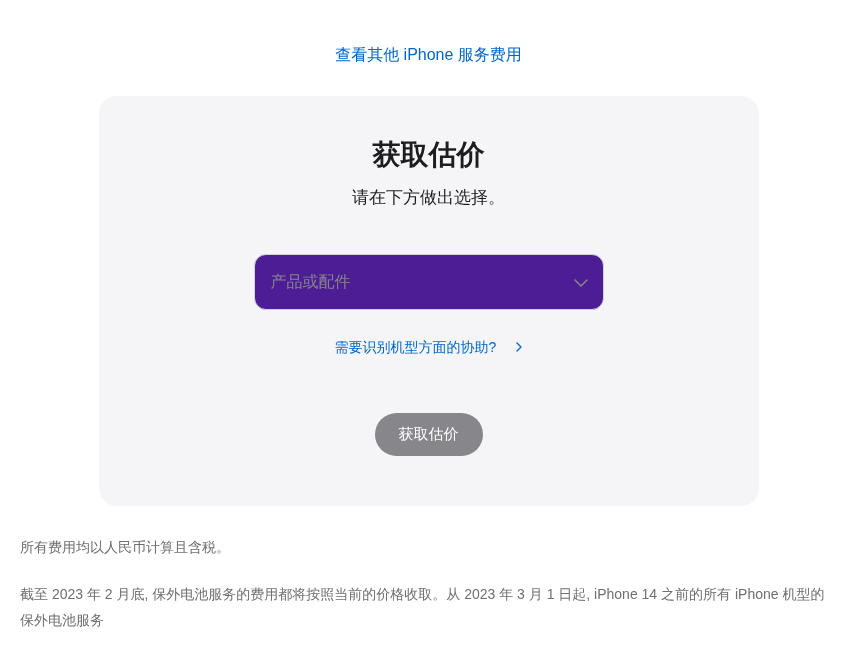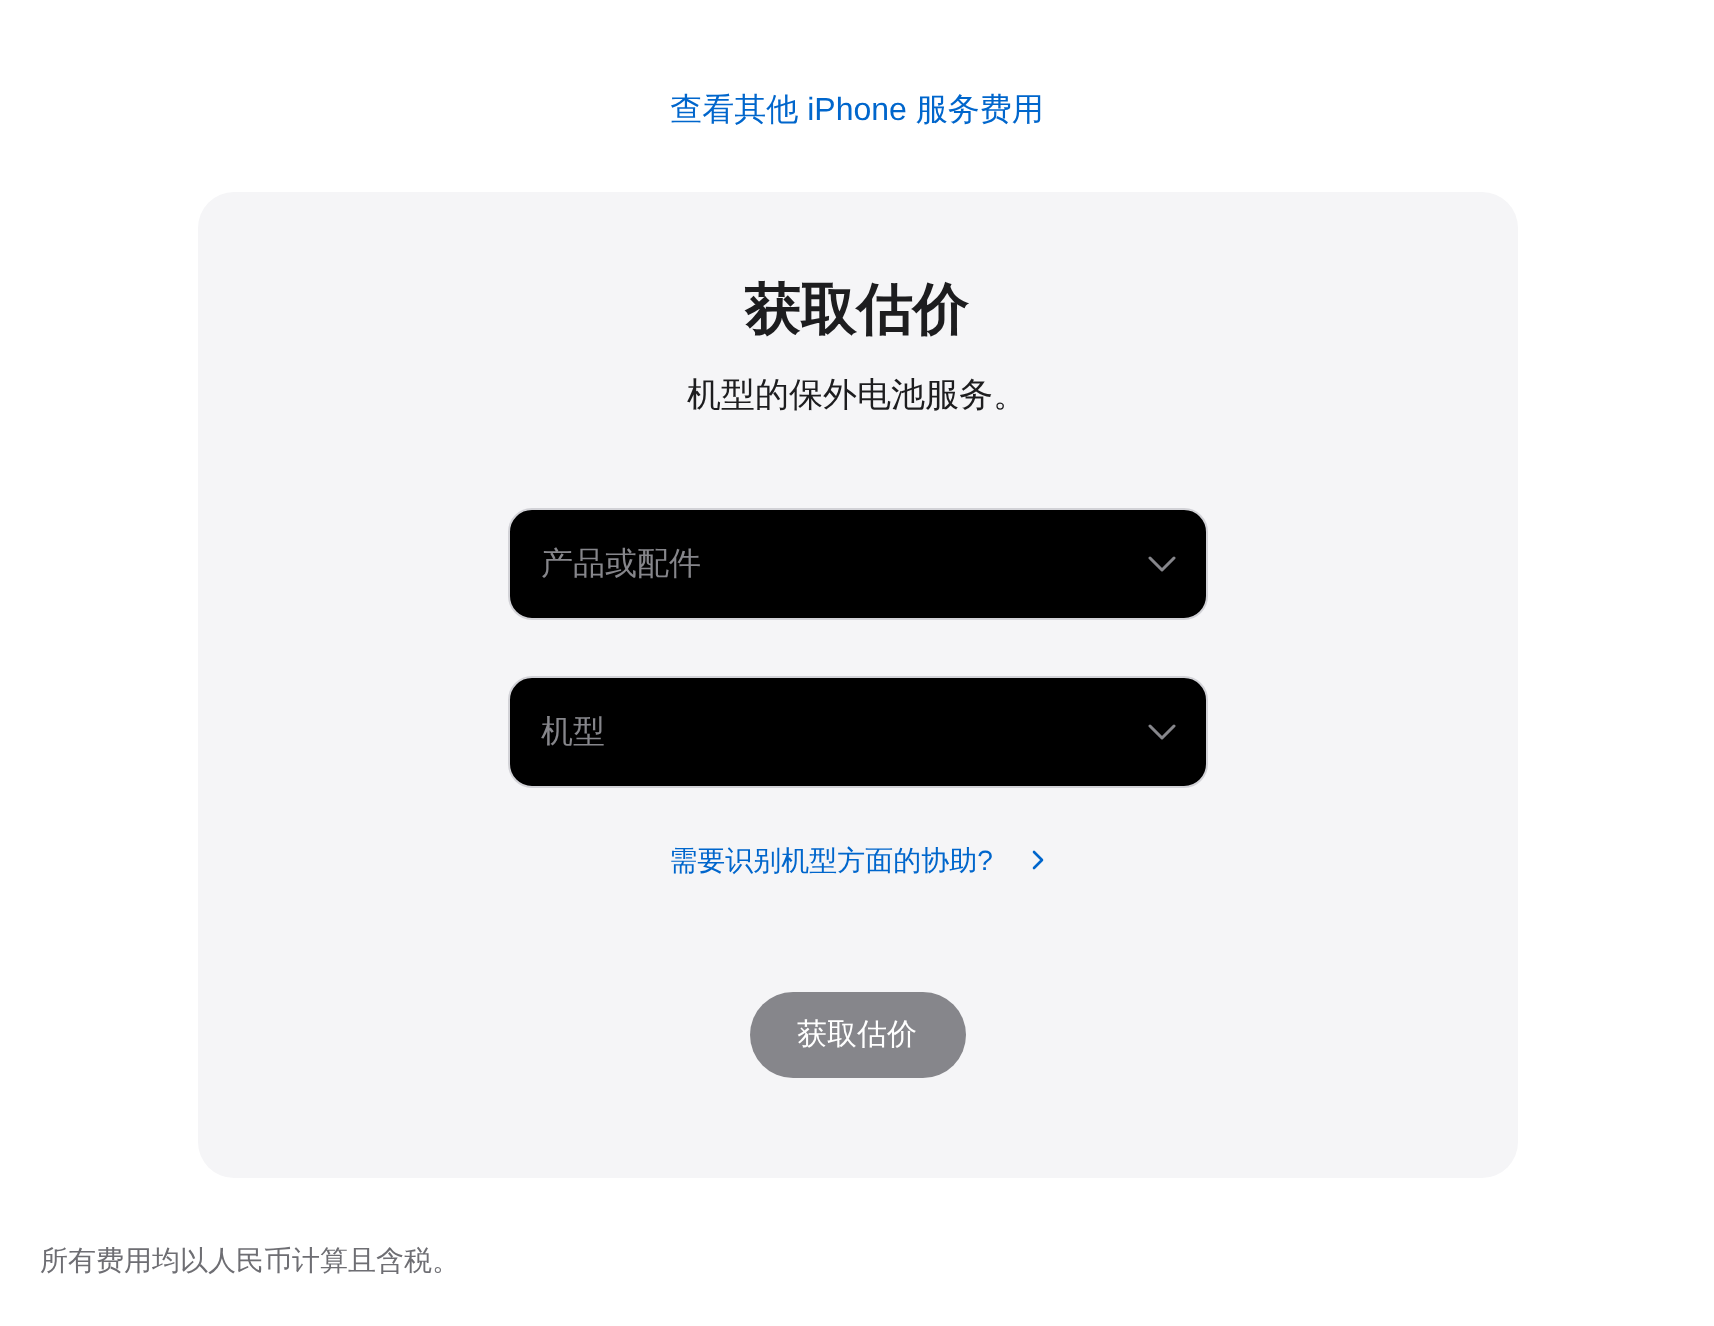--- a/index.html
+++ b/index.html
@@ -46,21 +46,21 @@
       margin-bottom: 45px;
     }
     .select-wrapper {
       position: relative;
       width: 350px;
       margin: 0 auto 28px auto;
     }
     .select-field {
       width: 100%;
       height: 56px;
-      background: #000000;
+      background: #4c1d95;
       border: 1px solid #d2d2d7;
       border-radius: 12px;
       padding: 0 40px 0 16px;
       font-size: 16px;
       color: #86868b;
       text-align: left;
       cursor: pointer;
       appearance: none;
       display: flex;
       align-items: center;
@@ -108,39 +108,31 @@
 </head>
 <body>
 
 <div class="container">
   <div class="top-link">
     <a href="#">查看其他 iPhone 服务费用</a>
   </div>
 
   <div class="card">
     <h2 class="card-title">获取估价</h2>
-    <p class="card-subtitle">机型的保外电池服务。</p>
+    <p class="card-subtitle">请在下方做出选择。</p>
 
     <div class="select-wrapper">
       <div class="select-field">产品或配件</div>
       <span class="chevron-icon">
         <svg width="14" height="8" viewBox="0 0 14 8" fill="none">
           <path d="M1 1L7 7L13 1" stroke="currentColor" stroke-width="1.5" stroke-linecap="round" stroke-linejoin="round"></path>
         </svg>
       </span>
     </div>
 
-    <div class="select-wrapper">
-      <div class="select-field">机型</div>
-      <span class="chevron-icon">
-        <svg width="14" height="8" viewBox="0 0 14 8" fill="none">
-          <path d="M1 1L7 7L13 1" stroke="currentColor" stroke-width="1.5" stroke-linecap="round" stroke-linejoin="round"></path>
-        </svg>
-      </span>
-    </div>
 
     <a href="#" class="help-link">
       <span>需要识别机型方面的协助?</span>
       <span class="chevron-right">
         <svg width="6" height="10" viewBox="0 0 6 10" fill="none">
           <path d="M1 1L5 5L1 9" stroke="currentColor" stroke-width="1.3" stroke-linecap="round" stroke-linejoin="round"></path>
         </svg>
       </span>
     </a>
 

